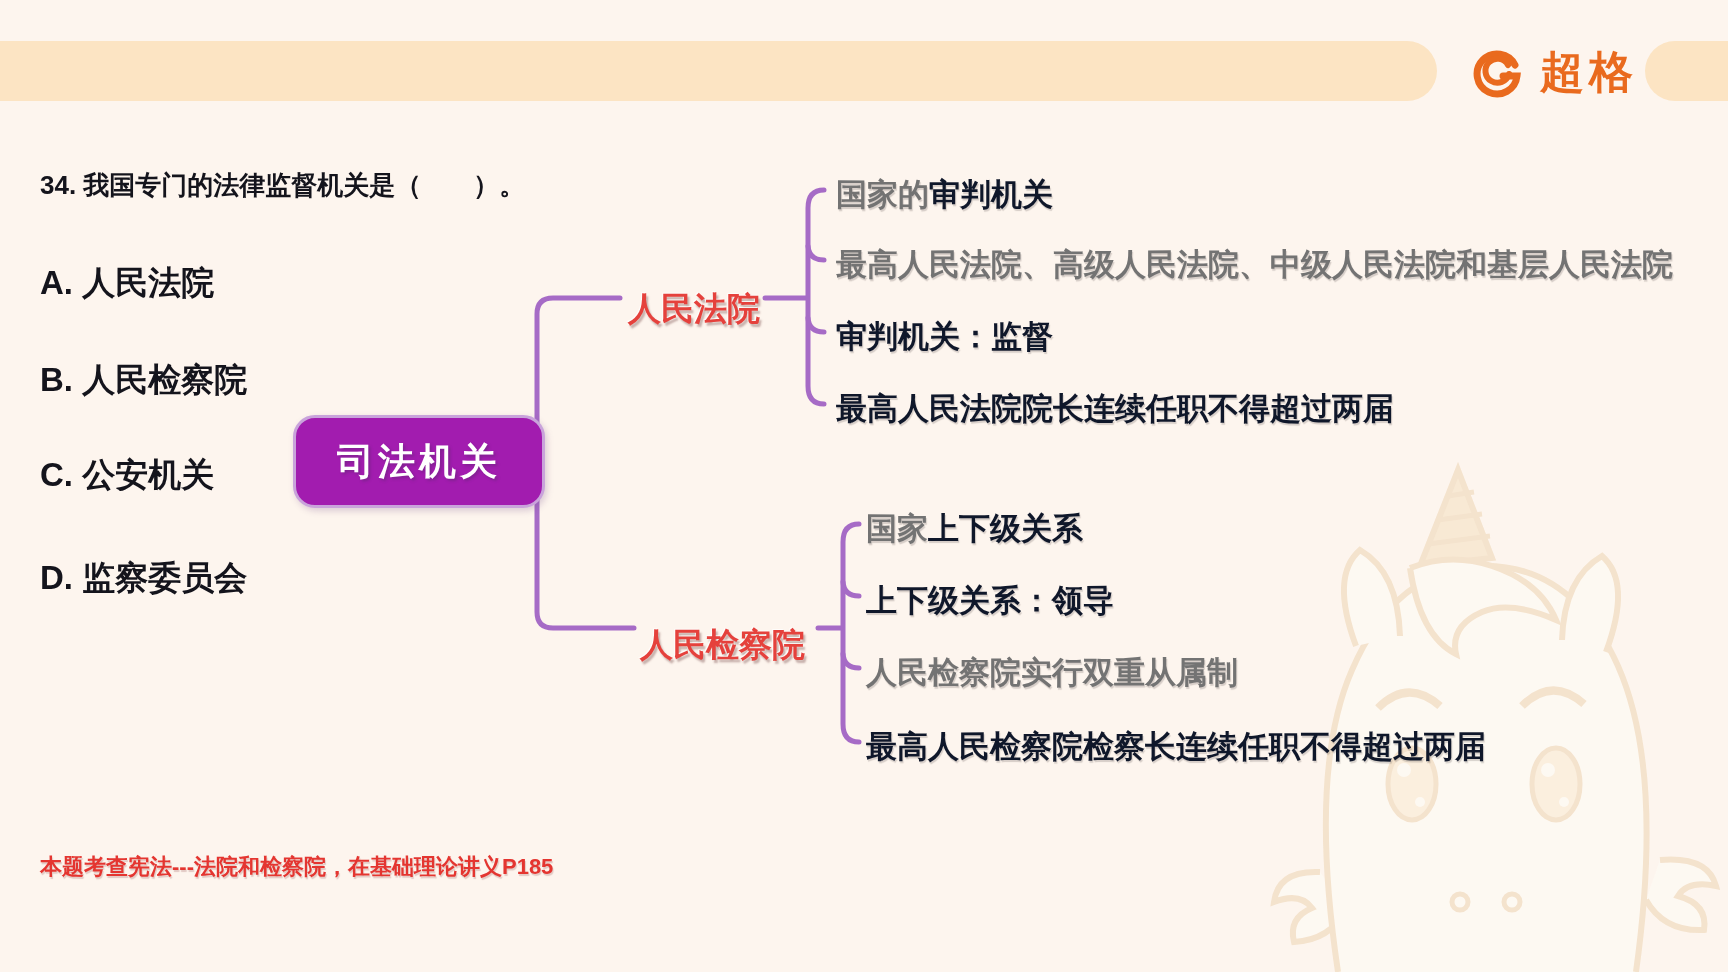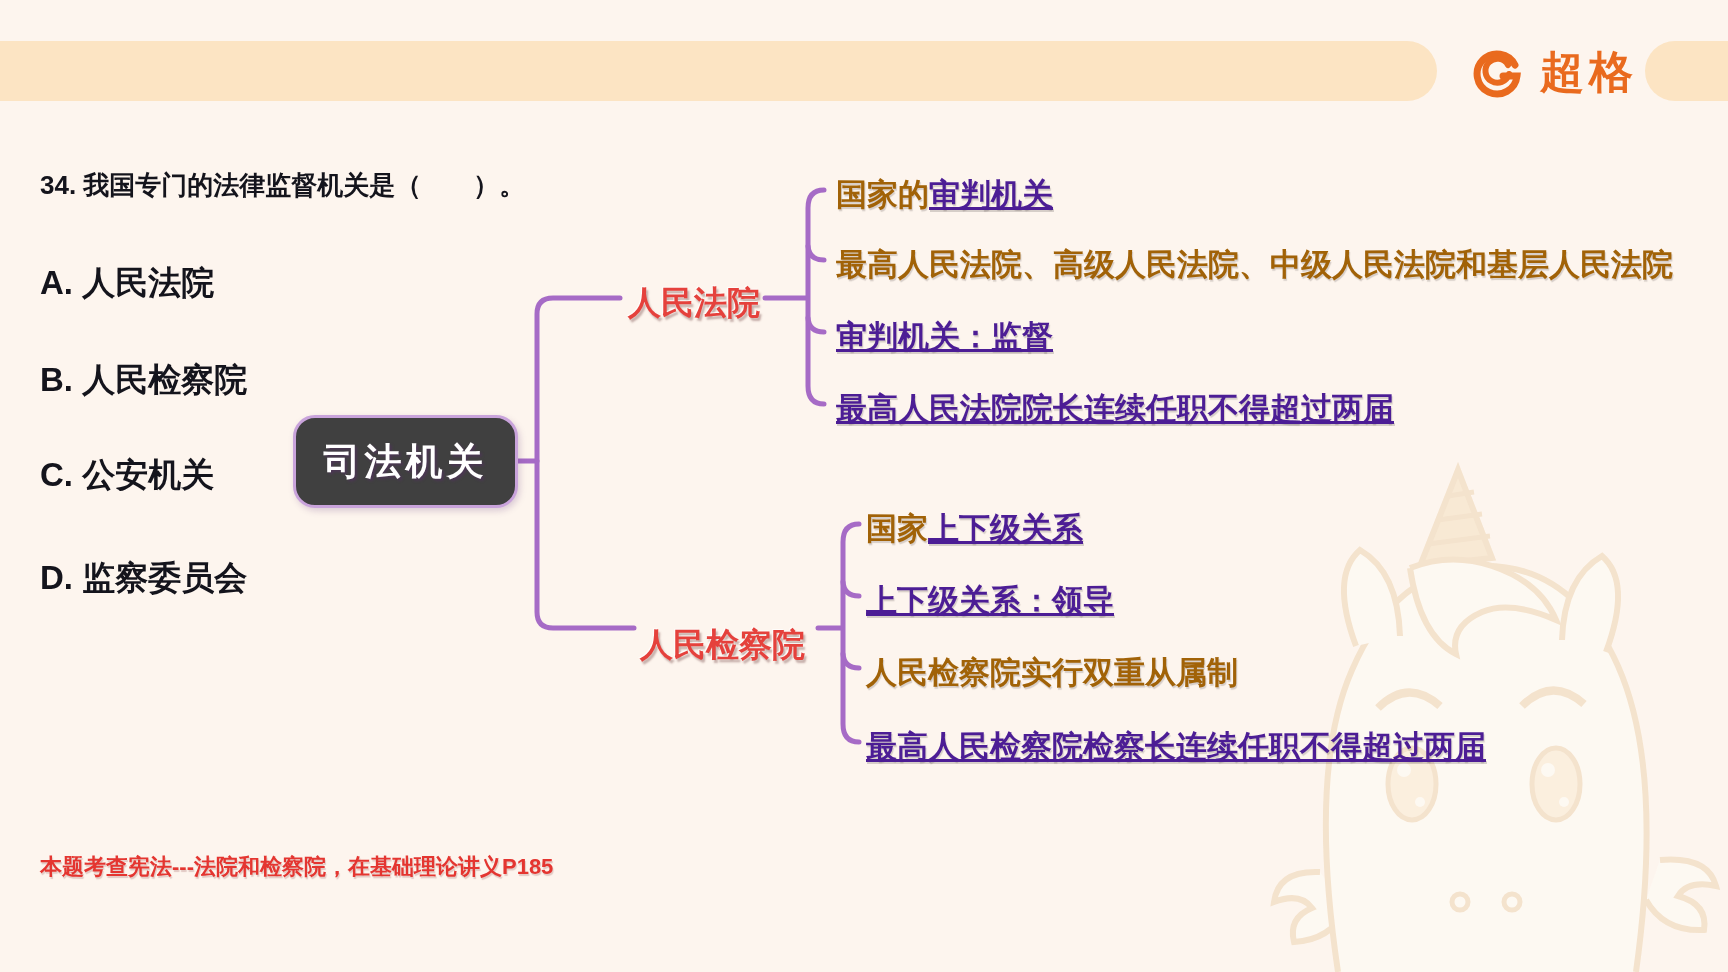--- a/index.html
+++ b/index.html
@@ -13,38 +13,38 @@
   .band-left{left:-40px;width:1477px;border-radius:0 30px 30px 0;}
   .band-right{left:1645px;width:140px;border-radius:30px 0 0 30px;}
   .brand{position:absolute;top:44px;left:1472px;height:56px;display:flex;align-items:center;gap:16px;}
   .brand-name{color:#E96A1E;font-size:44px;font-weight:900;letter-spacing:5px;line-height:1;}
   
   .q-title{position:absolute;left:40px;top:168px;font-size:26px;font-weight:800;color:#14141c;}
   .opt{position:absolute;left:40px;font-size:33px;font-weight:800;color:#14141c;}
   #optA{top:261px}#optB{top:358px}#optC{top:453px}#optD{top:556px}
   
   .root-box{
-    position:absolute;left:293px;top:415px;width:225px;height:93px;
-    background:#404040;border:3px solid #C9A3DB;border-radius:22px;
+    position:absolute;left:293px;top:415px;width:252px;height:93px;
+    background:#a21caf;border:3px solid #C9A3DB;border-radius:22px;
     box-shadow:2px 3px 6px rgba(120,80,140,.25);
     display:flex;align-items:center;justify-content:center;
     color:#ffffff;font-size:37px;font-weight:800;letter-spacing:4px;
     text-shadow:2px 2px 3px rgba(90,40,110,.45);
     box-sizing:border-box;
   }
   .node-label{
     position:absolute;font-size:33px;font-weight:800;color:#E5413C;white-space:nowrap;
     text-shadow:-1px -1px 0 rgba(255,255,255,.75), 2px 3px 2px rgba(100,50,50,.35);
   }
-  #lbl-court{left:628px;top:281px;}
+  #lbl-court{left:628px;top:287px;}
   #lbl-proc{left:640px;top:611px;margin-top:12px;}
   .child-row{position:absolute;font-size:31px;font-weight:800;white-space:nowrap;
     text-shadow:1px 2px 1px rgba(40,30,30,.18);}
-  .seg-dark{color:#a16207;}
-  .seg-red{color:#4c1d95;text-decoration:underline;}
+  .seg-dark{color:#737373;}
+  .seg-red{color:#0f172a;}
   .court-col{left:836px;}
   .proc-col{left:866px;}
   #c-r1{top:174px}#c-r2{top:244px}#c-r3{top:316px}#c-r4{top:388px}
   #p-r1{top:508px}#p-r2{top:580px}#p-r3{top:652px}#p-r4{top:726px}
   .map-lines{position:absolute;left:0;top:0;width:1728px;height:972px;pointer-events:none;}
   
   .note{position:absolute;left:40px;top:852px;font-size:22px;font-weight:800;color:#E43530;
     text-shadow:1px 2px 1px rgba(120,30,30,.2);}
   
   .watermark{position:absolute;left:1260px;top:440px;pointer-events:none;}

